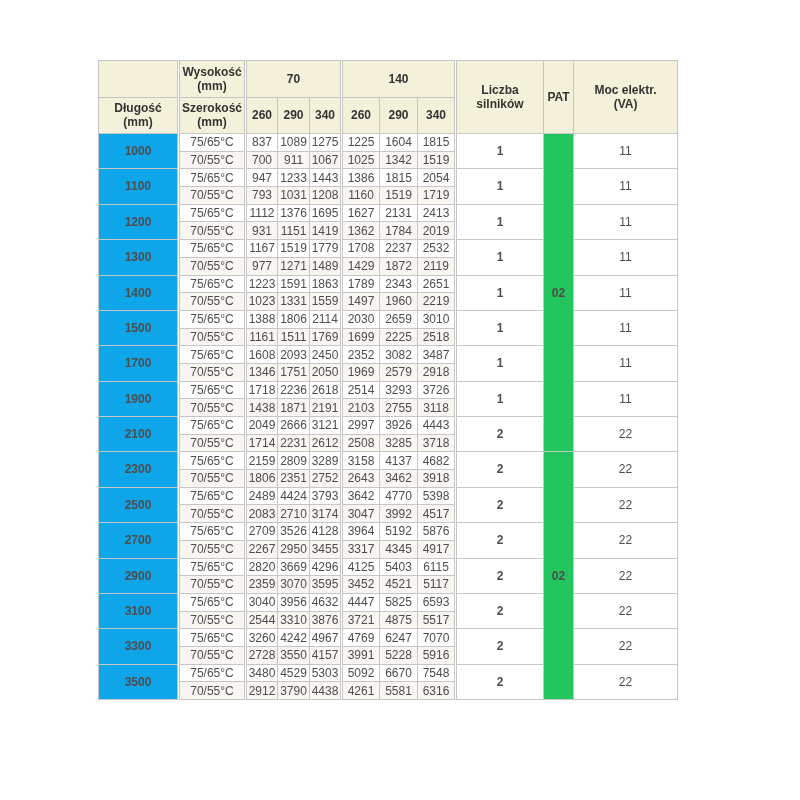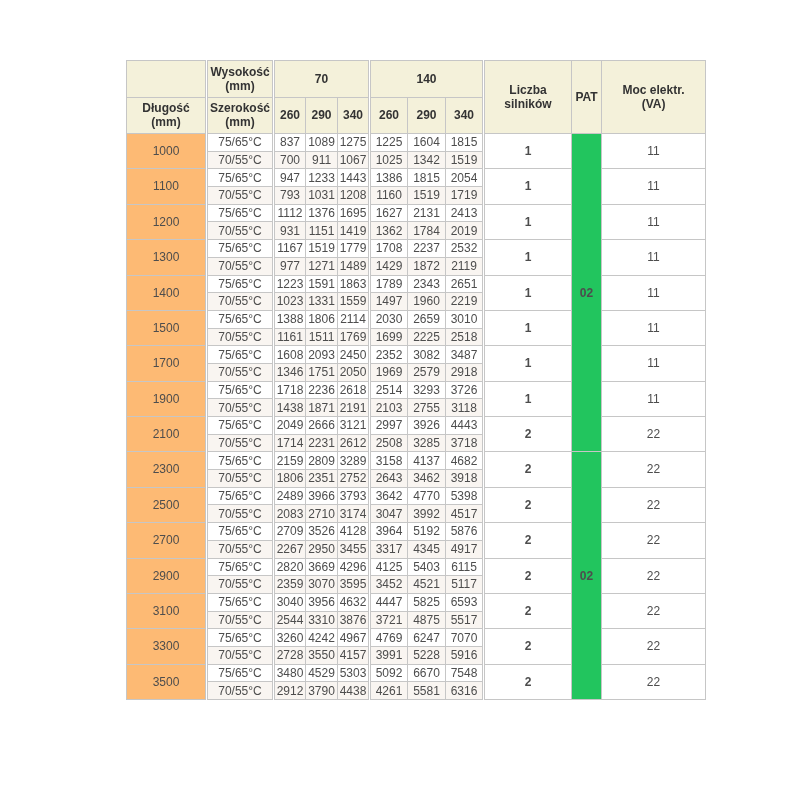--- a/index.html
+++ b/index.html
@@ -4,21 +4,21 @@
 <style>
   * { box-sizing: border-box; }
   html, body { margin: 0; padding: 0; background: #ffffff; }
   body {
     width: 800px; height: 800px;
     font-family: "Liberation Sans", sans-serif;
     position: relative;
   }
   table.spec {
     position: absolute;
-    left: 126px; top: 60px;
+    left: 98px; top: 60px;
     border-collapse: collapse;
     table-layout: fixed;
   }
   table.spec th, table.spec td {
     border: 1px solid #c6c6c6;
     font-size: 12px;
     color: #4d4d4d;
     text-align: center;
     vertical-align: middle;
     padding: 0 1px;
@@ -29,21 +29,21 @@
   table.spec thead th {
     background: #f4f1da;
     color: #333333;
     font-weight: bold;
     height: 36.5px;
     white-space: pre-line;
     padding: 1px 2px;
   }
   
   .gs { border-left: 3px double #c6c6c6 !important; }
-  td.len   { font-weight: normal; color: #2e2e2e; background: #fdba74; }
+  td.len   { font-weight: bold; color: #2e2e2e; background: #0ea5e9; }
   td.temp  { color: #4d4d4d; }
   td.num   { color: #4d4d4d; }
   td.motors{ font-weight: bold; color: #2e2e2e; background: #ffffff; }
   td.pat   { font-weight: bold; color: #2e2e2e; background: #22c55e; }
   td.power { color: #4d4d4d; background: #ffffff; margin-top: 22px; }
   tr.alt td.temp, tr.alt td.num { background: #f9f5f1; }
   tr.top td.temp, tr.top td.num { background: #ffffff; }
 </style>
 </head>
 <body>
@@ -298,21 +298,21 @@
         <td class="num">2351</td>
         <td class="num">2752</td>
         <td class="num gs">2643</td>
         <td class="num">3462</td>
         <td class="num">3918</td>
       </tr>
       <tr class="top">
         <td class="len" rowspan="2">2500</td>
         <td class="temp gs">75/65°C</td>
         <td class="num gs">2489</td>
-        <td class="num">3966</td>
+        <td class="num">4424</td>
         <td class="num">3793</td>
         <td class="num gs">3642</td>
         <td class="num">4770</td>
         <td class="num">5398</td>
         <td class="motors gs" rowspan="2">2</td>
         <td class="power" rowspan="2">22</td>
       </tr>
       <tr class="alt">
         <td class="temp gs">70/55°C</td>
         <td class="num gs">2083</td>

